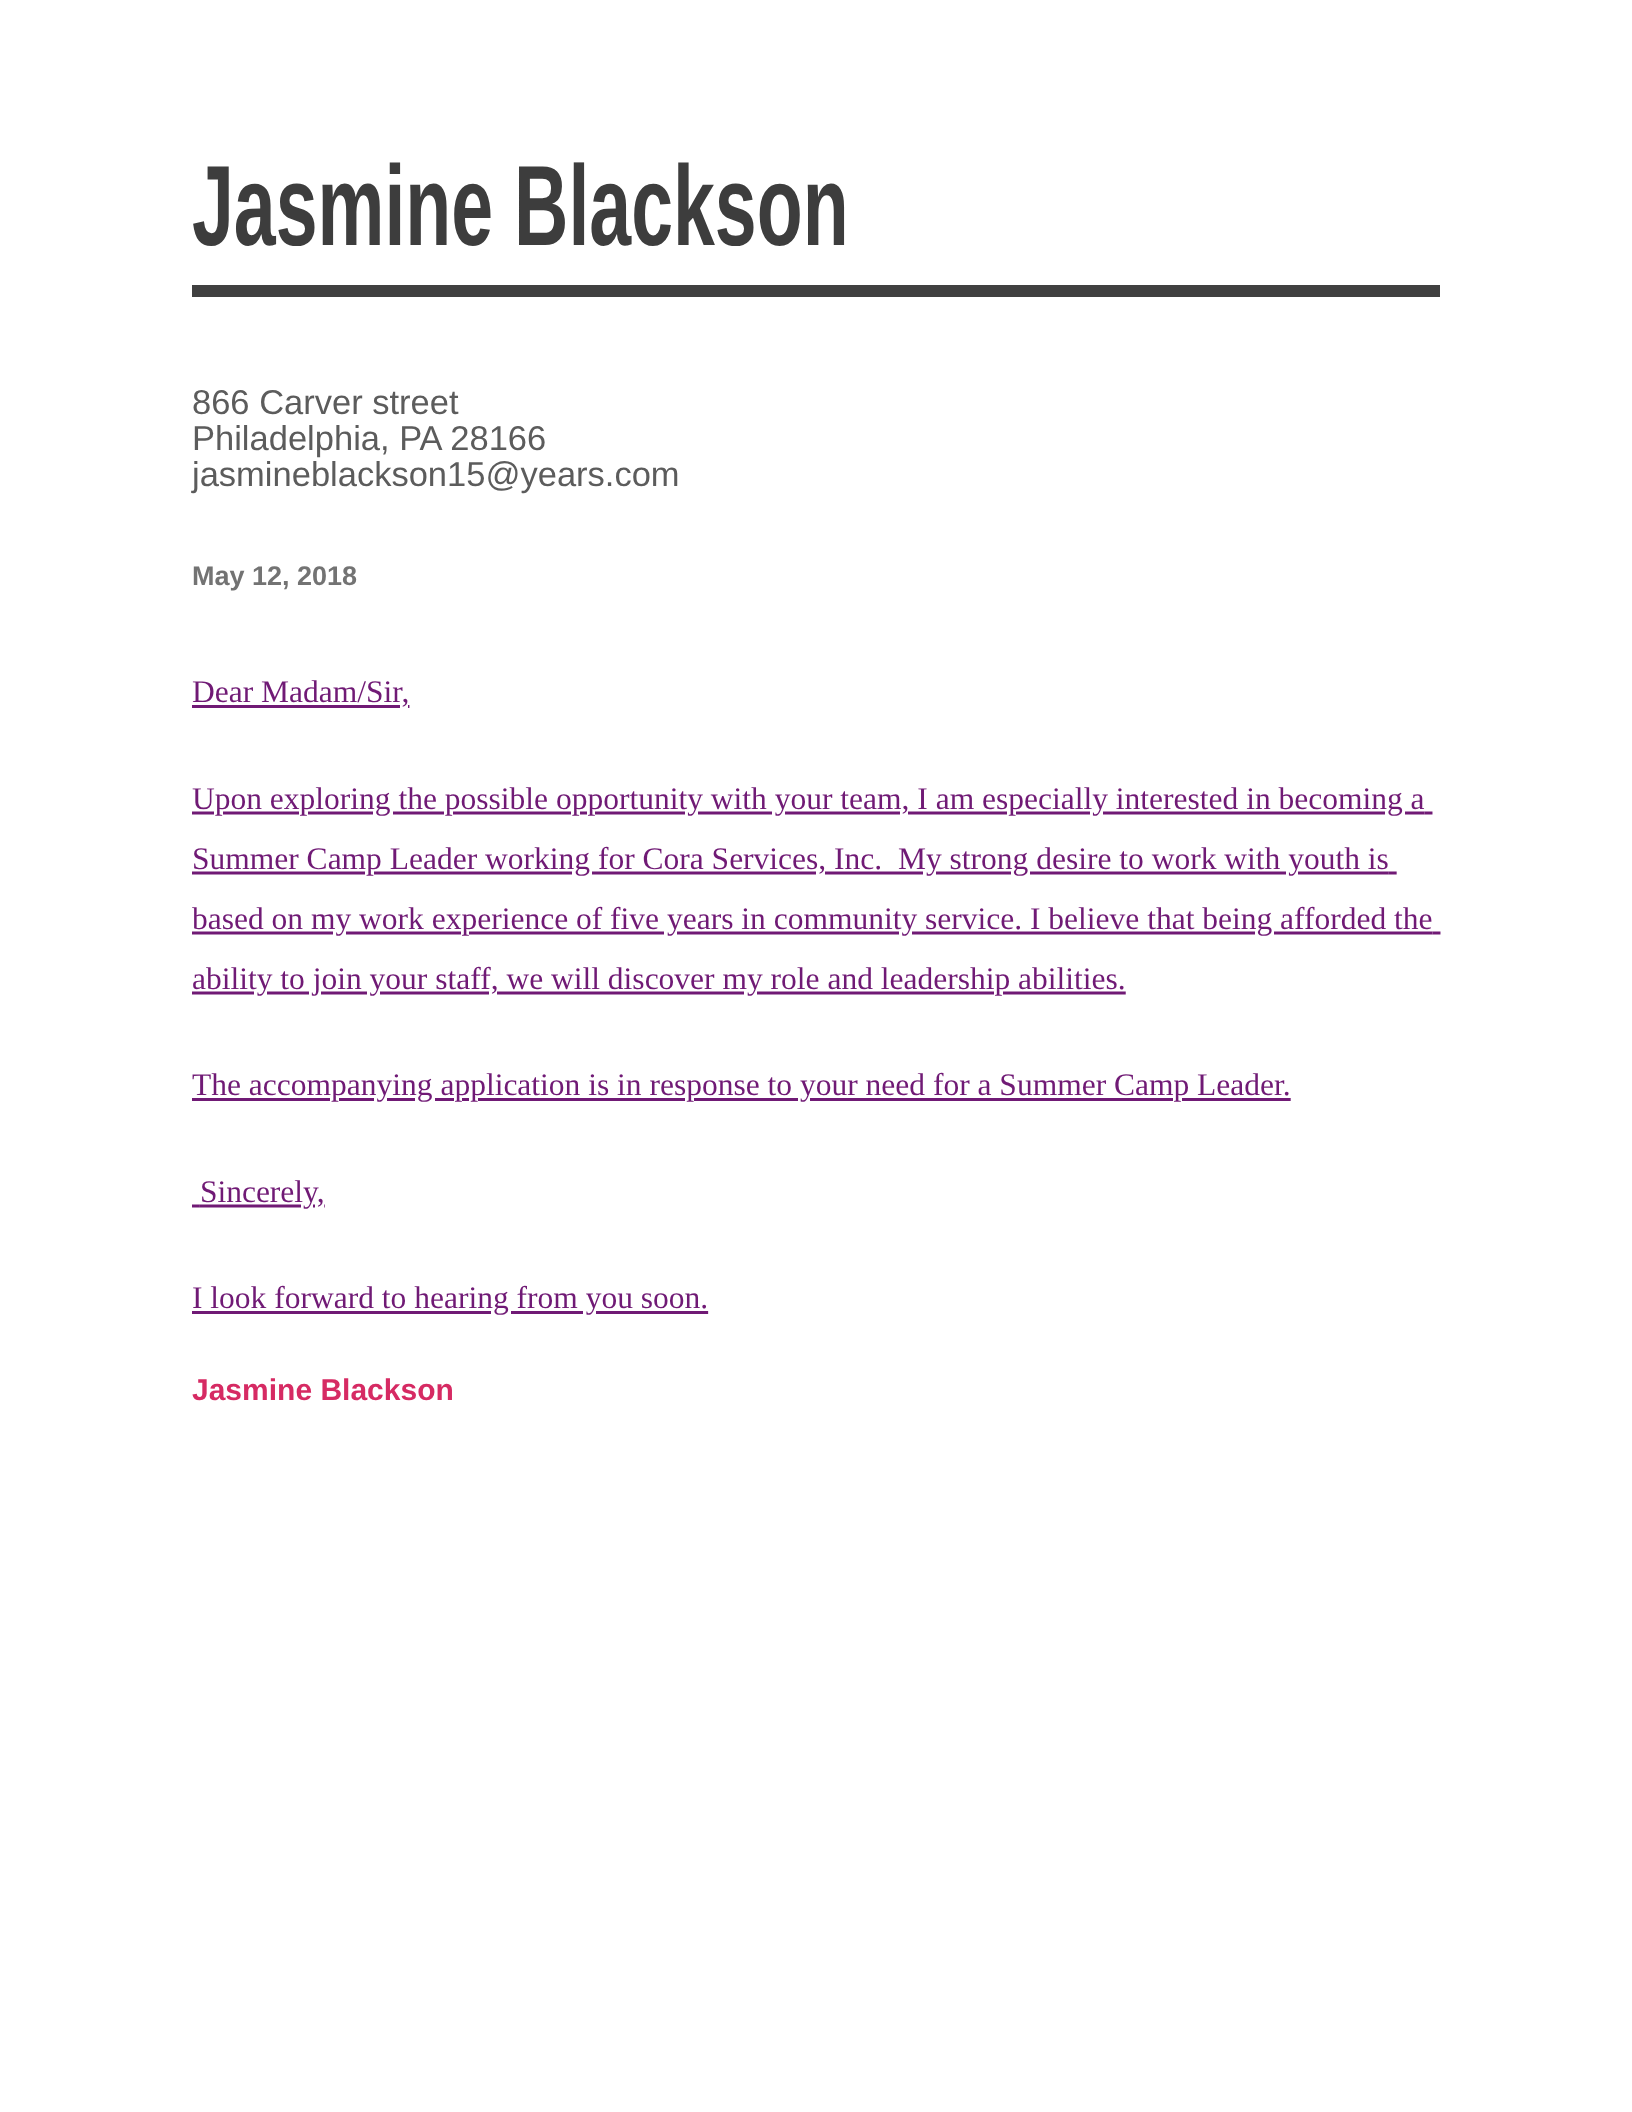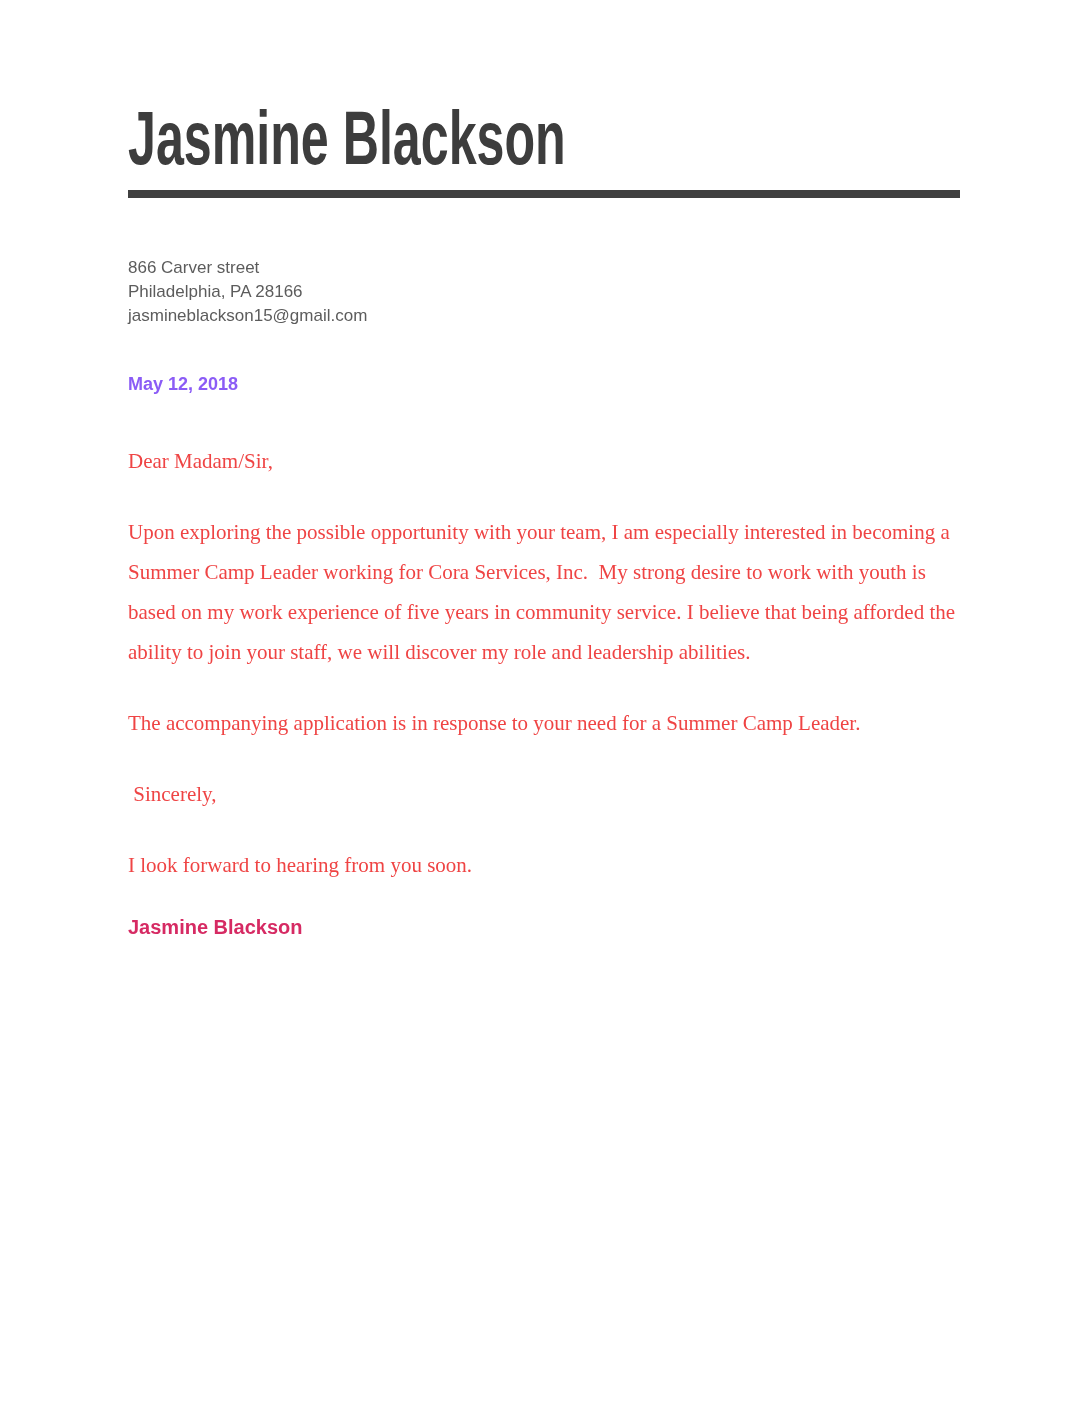--- a/index.html
+++ b/index.html
@@ -30,39 +30,40 @@
     margin: 0;
   }
   .title-rule {
     width: 832px;
     height: 8px;
     background: #404040;
     margin-top: 14px;
   }
   .contact-block {
     margin-top: 58px;
-    font-size: 17px;
+    font-size: 23px;
     line-height: 24px;
     color: #5c5c5c;
     font-family: "Liberation Sans", sans-serif;
   }
   .date-line {
     margin-top: 46px;
     font-size: 18px;
     font-weight: 700;
-    color: #8b5cf6;
+    color: #737373;
     font-family: "Liberation Sans", sans-serif;
   }
   .letter-body {
     margin-top: 46px;
     font-family: "Liberation Serif", "DejaVu Serif", serif;
     font-size: 21px;
     line-height: 40px;
-    color: #ef4444;
+    color: #701a75;
     width: 836px;
+    text-decoration: underline;
   }
   .letter-body p {
     margin: 0 0 31px 0;
     white-space: pre-wrap;
   }
   .signature-name {
     margin-top: 22px;
     font-family: "Liberation Sans", sans-serif;
     font-size: 20px;
     font-weight: 700;
@@ -74,21 +75,21 @@
 
 <div class="page">
 
   <h1 class="letter-title">Jasmine Blackson</h1>
 
   <div class="title-rule"></div>
 
   <div class="contact-block">
     <div>866 Carver street</div>
     <div>Philadelphia, PA 28166</div>
-    <div>jasmineblackson15@gmail.com</div>
+    <div>jasmineblackson15@years.com</div>
   </div>
 
   <div class="date-line">May 12, 2018</div>
 
   <div class="letter-body">
     <p>Dear Madam/Sir,</p>
     <p>Upon exploring the possible opportunity with your team, I am especially interested in becoming a Summer Camp Leader working for Cora Services, Inc.  My strong desire to work with youth is based on my work experience of five years in community service. I believe that being afforded the ability to join your staff, we will discover my role and leadership abilities.</p>
     <p>The accompanying application is in response to your need for a Summer Camp Leader.</p>
     <p> Sincerely,</p>
     <p>I look forward to hearing from you soon.</p>

